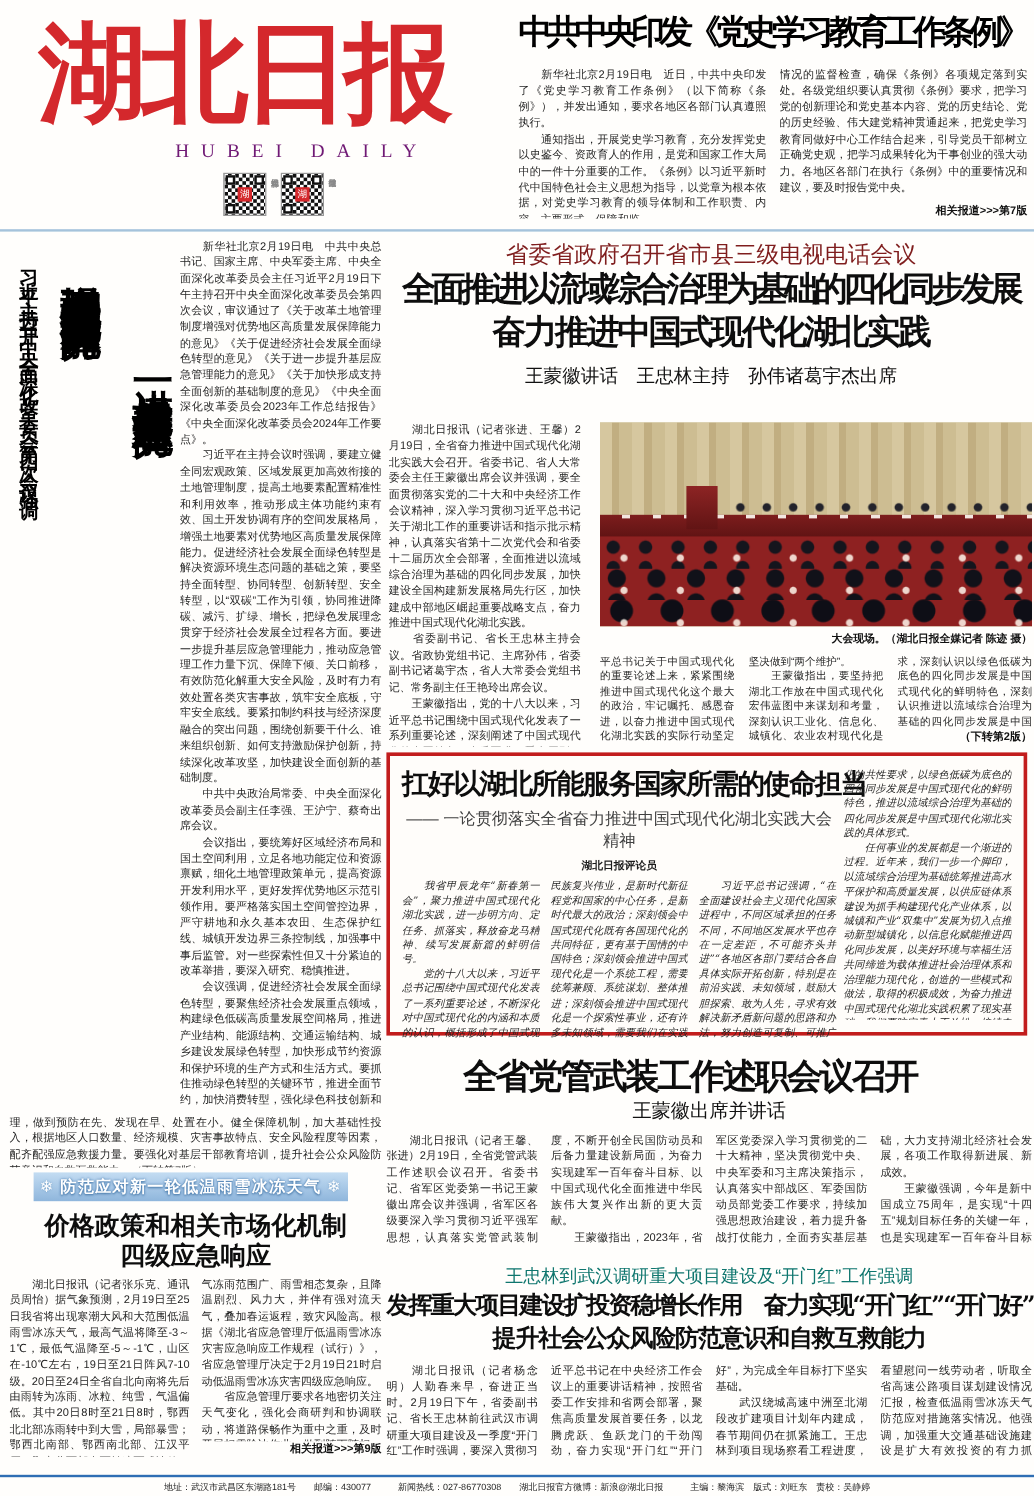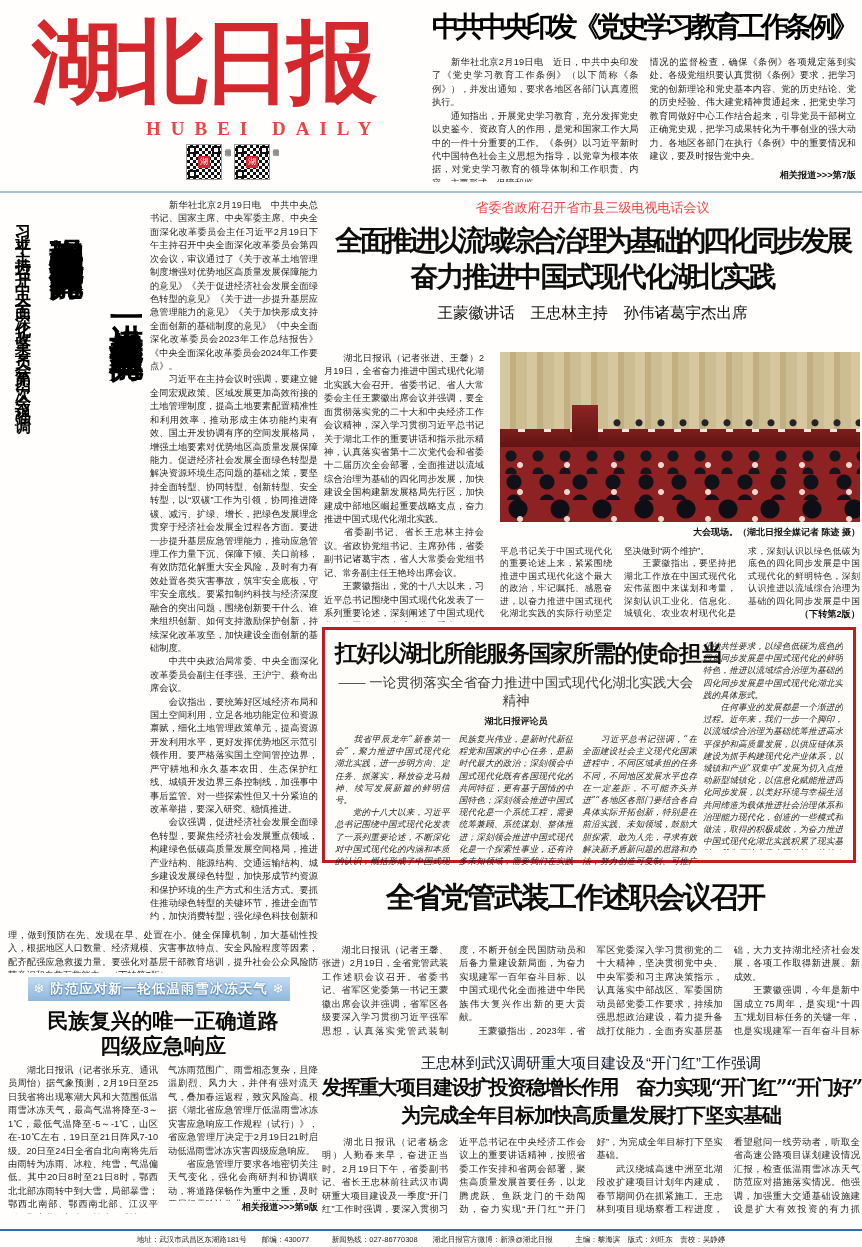--- a/index.html
+++ b/index.html
@@ -5,22 +5,22 @@
   html,body{margin:0;padding:0;background:#e8e8e8;}
   .page{position:relative;width:862px;height:1247px;margin:0 auto;background:#fffefc;overflow:hidden;
         font-family:"Liberation Sans",sans-serif;color:#1c1c1c;}
   .abs{position:absolute;}
   .serifh{font-family:"DejaVu Serif","Liberation Serif",serif;font-weight:900;color:#0d0d0d;}
   .colseg{font-size:9.2px;line-height:1.46;text-align:justify;color:#1f1f1f;white-space:pre-line;overflow:hidden;}
   .jumpline{font-size:9.2px;font-weight:bold;text-align:right;color:#111;}
   
   .mast-title{left:32px;top:12px;font-family:"DejaVu Serif","Liberation Serif",serif;font-weight:900;
               font-size:90px;line-height:1.1;letter-spacing:-5px;color:#d4282c;}
-  .mast-sub{left:146px;top:118px;font-family:"Liberation Serif",serif;font-weight:bold;font-size:19px;
-            letter-spacing:10px;color:#ef4444;}
+  .mast-sub{left:146px;top:118px;font-family:"Liberation Serif",serif;font-weight:normal;font-size:16px;
+            letter-spacing:10px;color:#701a75;}
   .info-left{left:20px;top:142px;width:158px;text-align:right;line-height:1.35;}
   .info-right{left:286px;top:142px;width:160px;text-align:left;line-height:1.35;}
   .inf-s{font-size:7px;color:#333;white-space:nowrap;}
   .inf-url{font-size:8.5px;color:#333;}
   .inf-date{font-size:15px;font-weight:bold;color:#1e86cf;}
   .inf-b{font-size:8px;font-weight:bold;color:#333;}
   .qr{width:34px;height:34px;position:relative;border:1px solid #999;
       background:conic-gradient(#111 25%,#fff 0 50%,#111 0 75%,#fff 0);background-size:6px 6px;}
   .qr .corner{position:absolute;width:8px;height:8px;border:2px solid #111;background:#fff;box-sizing:border-box;}
   .qr .c1{left:1px;top:1px;} .qr .c2{right:1px;top:1px;} .qr .c3{left:1px;bottom:1px;}
@@ -46,21 +46,21 @@
   
   .w-banner{left:28px;top:977px;width:262px;height:24px;line-height:24px;text-align:center;
             background:linear-gradient(#c3dcf2,#8fb6dc);color:#fff;font-weight:900;font-size:13.5px;
             letter-spacing:1px;text-shadow:0 0 2px #4a7fb5,0 1px 2px #40719f;}
   .w-flake{color:#fff;text-shadow:0 0 2px #6f9cc4;font-weight:normal;}
   .w-h{left:8px;width:310px;text-align:center;font-size:21px;letter-spacing:0;}
   .w-cols{left:8px;top:1064px;width:310px;display:flex;gap:10px;height:150px;}
   .w-col{flex:1;display:flex;flex-direction:column;}
   .w-col .colseg{flex:1;}
   
-  .m-kicker{left:324px;top:199px;width:537px;text-align:center;font-size:13px;color:#ef4444;}
+  .m-kicker{left:324px;top:199px;width:537px;text-align:center;font-size:19px;color:#7f1d1d;}
   .m-h1{left:324px;top:222px;width:537px;text-align:center;font-size:28px;letter-spacing:-3.5px;white-space:nowrap;}
   .m-h2{left:324px;top:258px;width:537px;text-align:center;font-size:28px;letter-spacing:-2px;}
   .m-byline{left:324px;top:303px;width:537px;text-align:center;font-size:15.5px;color:#111;}
   .m-col1{left:324px;top:352px;width:160px;height:270px;}
   .photo{left:500px;top:352px;width:360px;height:170px;overflow:hidden;background:#c9b98e;}
   .ph-curtain{position:absolute;left:0;right:0;top:0;height:46%;
               background:repeating-linear-gradient(90deg,#d6c79f 0 10px,#c1ae81 10px 16px,#cdbd92 16px 27px);}
   .ph-row0{position:absolute;left:30%;right:0;top:37%;height:8%;
            background-image:radial-gradient(circle at 9px 60%,#23232b 3px,transparent 4px);background-size:22px 100%;}
   .ph-stage{position:absolute;left:0;right:0;top:45%;height:12%;background:linear-gradient(#7d1d1d,#5e1313);}
@@ -89,21 +89,21 @@
   .eb-byline{text-align:center;font-size:9px;font-weight:bold;margin-top:5px;}
   .eb-cols{display:flex;gap:9px;height:132px;margin-top:5px;}
   .eb-col{flex:1;}
   .ital{font-family:"DejaVu Serif","Liberation Serif",serif;font-style:italic;font-size:8.6px;line-height:1.42;}
   .eb-right{position:absolute;right:10px;top:10px;width:140px;bottom:10px;}
   
   .mil-h{left:306px;top:878px;width:538px;text-align:center;font-size:29px;letter-spacing:-2px;}
   .mil-by{left:322px;top:916px;width:538px;text-align:center;font-size:16px;color:#111;}
   .mil-body{left:322px;top:944px;width:538px;height:100px;column-count:4;column-gap:11px;}
   
-  .bt-kicker{left:322px;top:1054px;width:538px;text-align:center;font-size:15px;color:#0f172a;}
+  .bt-kicker{left:322px;top:1054px;width:538px;text-align:center;font-size:15px;color:#0f766e;}
   .bt-h1{left:322px;top:1074px;width:538px;font-size:20px;letter-spacing:-1.5px;white-space:nowrap;}
   .bt-h2{left:322px;top:1102px;width:538px;text-align:center;font-size:20px;letter-spacing:-1px;}
   .bt-body{left:322px;top:1136px;width:538px;height:86px;column-count:4;column-gap:11px;}
   
   .ft-line{left:0;top:1229px;width:862px;height:2px;background:#2f6eb4;}
   .ft-text{left:0;top:1235px;width:862px;text-align:center;font-size:7.5px;color:#222;}
 </style>
 </head>
 <body>
 
@@ -158,21 +158,21 @@
 　　会议指出，要统筹好区域经济布局和国土空间利用，立足各地功能定位和资源禀赋，细化土地管理政策单元，提高资源开发利用水平，更好发挥优势地区示范引领作用。要严格落实国土空间管控边界，严守耕地和永久基本农田、生态保护红线、城镇开发边界三条控制线，加强事中事后监管。对一些探索性但又十分紧迫的改革举措，要深入研究、稳慎推进。
 　　会议强调，促进经济社会发展全面绿色转型，要聚焦经济社会发展重点领域，构建绿色低碳高质量发展空间格局，推进产业结构、能源结构、交通运输结构、城乡建设发展绿色转型，加快形成节约资源和保护环境的生产方式和生活方式。要抓住推动绿色转型的关键环节，推进全面节约，加快消费转型，强化绿色科技创新和先进绿色技术推广应用。要健全支持绿色低碳转型的财税、金融、投资、价格政策和相关市场化机制，为绿色转型提供政策支持和制度保障。
 　　会议指出，要理顺管理体制，加强党对基层应急管理工作的领导，发挥应急管理部门综合优势以及相关部门和有关方面专业优势，衔接好“防”和“救”的责任链条，健全大安全大应急框架。要完善工作机制，推动形成隐患排查、风险识别、监测预警、及时处置闭环管</div>
   <div class="abs colseg la-strip">理，做到预防在先、发现在早、处置在小。健全保障机制，加大基础性投入，根据地区人口数量、经济规模、灾害事故特点、安全风险程度等因素，配齐配强应急救援力量。要强化对基层干部教育培训，提升社会公众风险防范意识和自救互救能力。（下转第7版）</div>
 
   <div class="abs w-banner">
     <span class="w-flake">❄</span>
     <span>防范应对新一轮低温雨雪冰冻天气</span>
     <span class="w-flake">❄</span>
   </div>
-  <div class="abs serifh w-h" style="top:1007px;">民族复兴的唯一正确道路</div>
+  <div class="abs serifh w-h" style="top:1007px;">价格政策和相关市场化机制</div>
   <div class="abs serifh w-h" style="top:1032px;">四级应急响应</div>
   <div class="abs w-cols">
     <div class="w-col">
         <div class="colseg">　　湖北日报讯（记者张乐克、通讯员周怡）据气象预测，2月19日至25日我省将出现寒潮大风和大范围低温雨雪冰冻天气，最高气温将降至-3～1℃，最低气温降至-5～-1℃，山区在-10℃左右，19日至21日阵风7-10级。20日至24日全省自北向南将先后由雨转为冻雨、冰粒、纯雪，气温偏低。其中20日8时至21日8时，鄂西北北部冻雨转中到大雪，局部暴雪；鄂西北南部、鄂西南北部、江汉平原、鄂东北西部中雨转冻雨或冰粒；其他地区阴天有中到大雨，局部暴雨并伴有短时强降水、雷暴大风、冰雹等强对流天气。
 　　鉴于本轮寒潮、低温雨雪冰冻天</div>
       </div>
     <div class="w-col">
       <div class="colseg">气冻雨范围广、雨雪相态复杂，且降温剧烈、风力大，并伴有强对流天气，叠加春运返程，致灾风险高。根据《湖北省应急管理厅低温雨雪冰冻灾害应急响应工作规程（试行）》，省应急管理厅决定于2月19日21时启动低温雨雪冰冻灾害四级应急响应。
 　　省应急管理厅要求各地密切关注天气变化，强化会商研判和协调联动，将道路保畅作为重中之重，及时开展扫雪除冰作业，做到随下随扫、雪停路清；加强线路巡查和融雪除冰，有效保障电力供应；加强大跨度构筑物、危旧房屋垮塌和地质灾害等次生灾害防范。严格值班值守，加强信息报送。</div>
       <div class="jumpline">相关报道&gt;&gt;&gt;第9版</div>
@@ -226,26 +226,27 @@
         <div class="eb-col colseg ital">民族复兴伟业，是新时代新征程党和国家的中心任务，是新时代最大的政治；深刻领会中国式现代化既有各国现代化的共同特征，更有基于国情的中国特色；深刻领会推进中国式现代化是一个系统工程，需要统筹兼顾、系统谋划、整体推进；深刻领会推进中国式现代化是一个探索性事业，还有许多未知领域，需要我们在实践中去大胆探索，通过改革创新来推动事业发展；深刻领会中国式现代化是一项前无古人的开创性事业，推进中国式现代化必须进行伟大斗争。
 　　湖北作为经济大省、科教大省、生态大省、农业大省，在推进中国式现代化进程中，必须扛好使命、展现担当。</div>
         <div class="eb-col colseg ital">　　习近平总书记强调，“在全面建设社会主义现代化国家进程中，不同区域承担的任务不同，不同地区发展水平也存在一定差距，不可能齐头并进”“各地区各部门要结合各自具体实际开拓创新，特别是在前沿实践、未知领域，鼓励大胆探索、敢为人先，寻求有效解决新矛盾新问题的思路和办法，努力创造可复制、可推广的新鲜经验”。把湖北工作放在中国式现代化宏伟蓝图中来谋划和考量，立足深入分析湖北的优势、存在的短板等省情现实，深入思考湖北该做什么、能做什么、要做什么，我们就要深刻认识到，工业化、信息化、城镇化、农业农村现代化是现代</div>
       </div>
     </div>
     <div class="eb-right colseg ital">化的共性要求，以绿色低碳为底色的四化同步发展是中国式现代化的鲜明特色，推进以流域综合治理为基础的四化同步发展是中国式现代化湖北实践的具体形式。
 　　任何事业的发展都是一个渐进的过程。近年来，我们一步一个脚印，以流域综合治理为基础统筹推进高水平保护和高质量发展，以供应链体系建设为抓手构建现代化产业体系，以城镇和产业“双集中”发展为切入点推动新型城镇化，以信息化赋能推进四化同步发展，以美好环境与幸福生活共同缔造为载体推进社会治理体系和治理能力现代化，创造的一些模式和做法，取得的积极成效，为奋力推进中国式现代化湖北实践积累了现实基础。我们要咬定青山不放松，接续奋斗、艰苦奋斗、不懈奋斗，稳中求进、循序渐进、持续推进，不断以新气象、新业绩为中国式现代化这条“强国建设、民族复兴的唯一正确道路”增光添彩。</div>
   </div>
 
   <div class="abs serifh mil-h">全省党管武装工作述职会议召开</div>
+  <div class="abs mil-by">王蒙徽出席并讲话</div>
   <div class="abs colseg mil-body">　　湖北日报讯（记者王馨、张进）2月19日，全省党管武装工作述职会议召开。省委书记、省军区党委第一书记王蒙徽出席会议并强调，省军区各级要深入学习贯彻习近平强军思想，认真落实党管武装制度，不断开创全民国防动员和后备力量建设新局面，为奋力实现建军一百年奋斗目标、以中国式现代化全面推进中华民族伟大复兴作出新的更大贡献。
 　　王蒙徽指出，2023年，省军区党委深入学习贯彻党的二十大精神，坚决贯彻党中央、中央军委和习主席决策指示，认真落实中部战区、军委国防动员部党委工作要求，持续加强思想政治建设，着力提升备战打仗能力，全面夯实基层基础，大力支持湖北经济社会发展，各项工作取得新进展、新成效。
 　　王蒙徽强调，今年是新中国成立75周年，是实现“十四五”规划目标任务的关键一年，也是实现建军一百年奋斗目标的攻坚之年。省军区各级要坚持以习近平新时代中国特色社会主义思想为指导，认真落实党管武装工作制度，扎实做好国防动员和后备力量建设各项工作。要强化政治引领，确保党管武装工作的正确方向。坚定拥护“两个确立”，坚决做到“两个维护”，贯彻军委主席负责制。坚持不懈用党的创新理论凝心铸魂，持续巩固拓展主题教育成果。全面加强部队党的建设，确保枪杆子永远听党指挥。要聚焦备战打仗，把握党管武装工作的着力点。推进后备力量建设，重视基层民兵组织建设，建强民兵队伍，构建平时能服务、急时能应急、战时能应战的力量体系。抓好国防动员工作，加快建设国土安全保障服务基地。加强全民国防教育，学习借鉴先进经验做法，推动国防教育常态化、制度化、全员化。（下转第2版）</div>
 
   <div class="abs bt-kicker">王忠林到武汉调研重大项目建设及“开门红”工作强调</div>
   <div class="abs serifh bt-h1">发挥重大项目建设扩投资稳增长作用　奋力实现“开门红”“开门好”</div>
-  <div class="abs serifh bt-h2">为完成全年目标加快高质量发展打下坚实基础</div>
+  <div class="abs serifh bt-h2">提升社会公众风险防范意识和自救互救能力</div>
   <div class="abs colseg bt-body">　　湖北日报讯（记者杨念明）人勤春来早，奋进正当时。2月19日下午，省委副书记、省长王忠林前往武汉市调研重大项目建设及一季度“开门红”工作时强调，要深入贯彻习近平总书记在中央经济工作会议上的重要讲话精神，按照省委工作安排和省两会部署，聚焦高质量发展首要任务，以龙腾虎跃、鱼跃龙门的干劲闯劲，奋力实现“开门红”“开门好”，为完成全年目标打下坚实基础。
 　　武汉绕城高速中洲至北湖段改扩建项目计划年内建成，春节期间仍在抓紧施工。王忠林到项目现场察看工程进度，看望慰问一线劳动者，听取全省高速公路项目谋划建设情况汇报，检查低温雨雪冰冻天气防范应对措施落实情况。他强调，加强重大交通基础设施建设是扩大有效投资的有力抓手，要善于运用市场化手段，创新投融资模式，广泛应用装配式建筑、智能制造等新技术，在确保安全的基础上加快施工进度，形成更多实物工作量，更好发挥项目投资对稳增长的压舱石作用；要认真抓好低温雨雪冰冻天气防范应对工作落实，确保重大项目施工安全和道路交通顺畅有序。（下转第2版）</div>
 
   <div class="abs ft-line"></div>
   <div class="abs ft-text">地址：武汉市武昌区东湖路181号　　邮编：430077　　　新闻热线：027-86770308　　湖北日报官方微博：新浪@湖北日报　　　主编：黎海滨　版式：刘旺东　责校：吴静婷</div>
 
 </div>
 
 </body></html>

